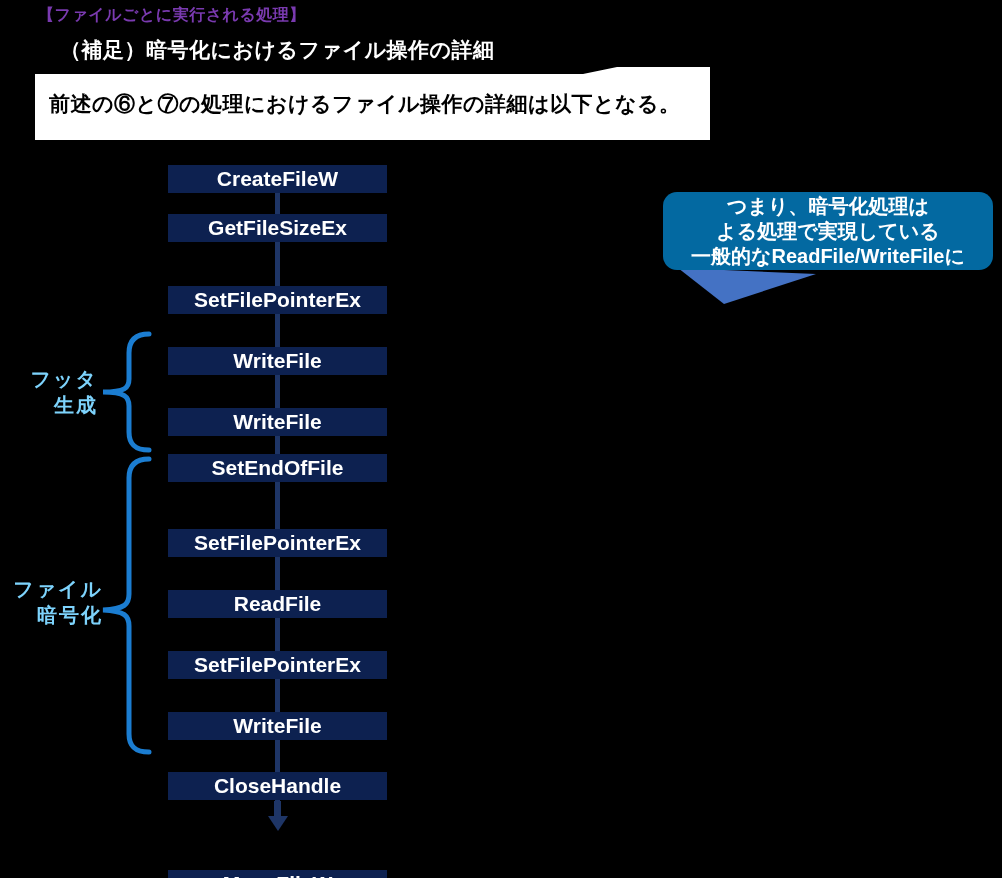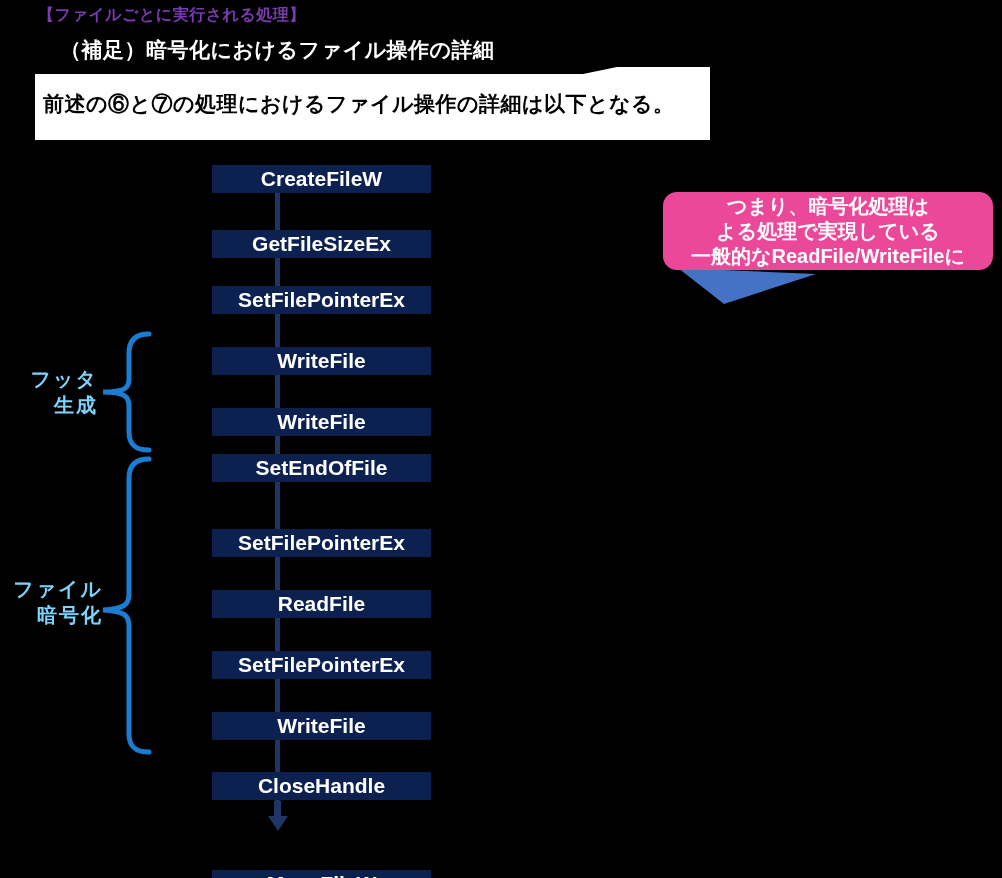--- a/index.html
+++ b/index.html
@@ -34,21 +34,21 @@
     position: absolute;
     left: 35px; top: 67px;
     width: 675px; height: 73px;
     background: #ffffff;
     
     clip-path: polygon(0 7px, 548px 7px, 582px 0, 100% 0, 100% 100%, 0 100%);
     display: flex;
     align-items: center;
   }
   .desc-text {
-    padding-left: 8px;
+    padding-left: 14px;
     font-size: 21px;
     font-weight: bold;
     color: #000000;
     letter-spacing: 0.5px;
     white-space: nowrap;
   }
   .flow-line {
     position: absolute;
     left: 275px; top: 179px;
     width: 5px; height: 624px;
@@ -60,21 +60,20 @@
     left: 168px;
     width: 219px; height: 28px;
     background: #0d2150;
     color: #ffffff;
     font-size: 21px;
     font-weight: bold;
     text-align: center;
     line-height: 28px;
     z-index: 1;
     white-space: nowrap;
-    margin-left: 44px;
   }
   .arrow-shaft {
     position: absolute;
     left: 274px; top: 801px;
     width: 7px; height: 17px;
     background: #1e3566;
     z-index: 1;
   }
   .arrow-head {
     position: absolute;
@@ -101,21 +100,21 @@
     line-height: 26px;
     letter-spacing: 2px;
     z-index: 1;
   }
   .group-label-1 { left: 10px; top: 366px; width: 88px; }
   .group-label-2 { left: 10px; top: 576px; width: 93px; }
   .callout {
     position: absolute;
     left: 663px; top: 192px;
     width: 330px; height: 78px;
-    background: #ec4899;
+    background: #0369a1;
     border-radius: 14px;
     color: #ffffff;
     font-size: 20px;
     font-weight: bold;
     text-align: center;
     line-height: 25px;
     display: flex;
     flex-direction: column;
     justify-content: center;
     z-index: 2;
@@ -132,21 +131,21 @@
   <div class="heading">（補足）暗号化におけるファイル操作の詳細</div>
 
   <div class="desc-box">
     <div class="desc-text">前述の⑥と⑦の処理におけるファイル操作の詳細は以下となる。</div>
   </div>
 
   <div class="flow-line"></div>
 
   <div id="flow-steps">
       <div class="flow-box" style="top: 165px;">CreateFileW</div>
-      <div class="flow-box" style="top: 230px;">GetFileSizeEx</div>
+      <div class="flow-box" style="top: 214px;">GetFileSizeEx</div>
       <div class="flow-box" style="top: 286px;">SetFilePointerEx</div>
       <div class="flow-box" style="top: 347px;">WriteFile</div>
       <div class="flow-box" style="top: 408px;">WriteFile</div>
       <div class="flow-box" style="top: 454px;">SetEndOfFile</div>
       <div class="flow-box" style="top: 529px;">SetFilePointerEx</div>
       <div class="flow-box" style="top: 590px; text-align: center;">ReadFile</div>
       <div class="flow-box" style="top: 651px;">SetFilePointerEx</div>
       <div class="flow-box" style="top: 712px;">WriteFile</div>
       <div class="flow-box" style="top: 772px;">CloseHandle</div>
       <div class="flow-box" style="top: 870px;">MoveFileW</div>

